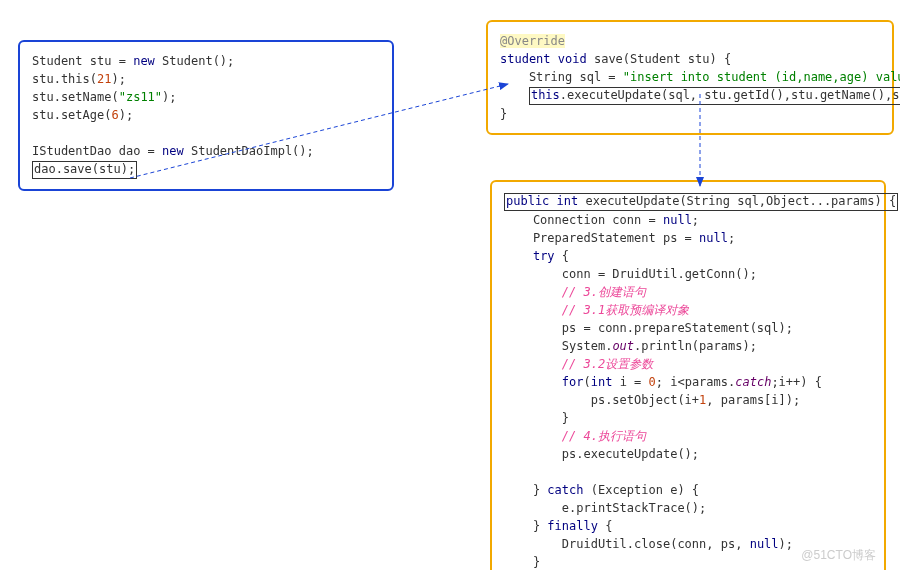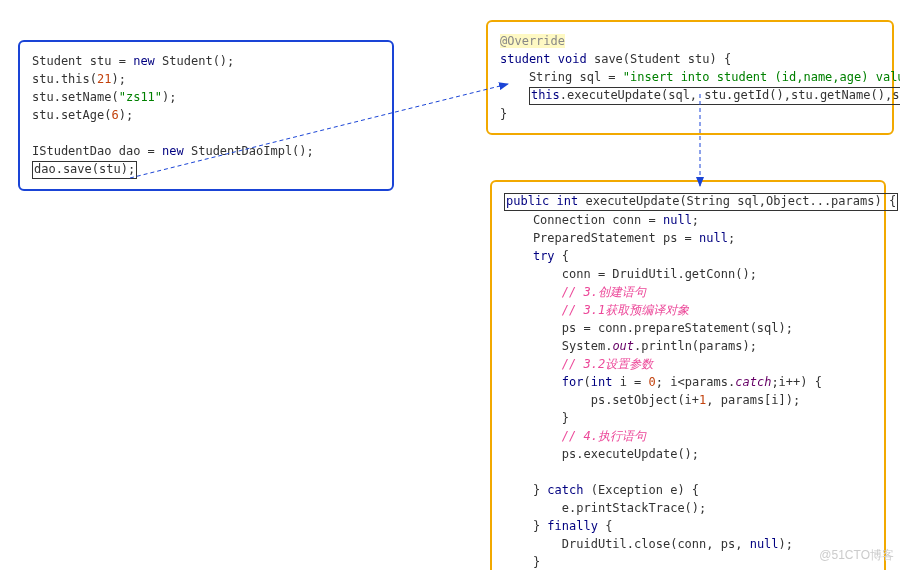--- a/index.html
+++ b/index.html
@@ -10,21 +10,21 @@
   .kw{color:#000080;font-weight:normal}
   .str{color:#008000}
   .num{color:#c2410c}
   .cmt{color:#ec4899;font-style:italic}
   .ann{color:#888}
   .ann-bg{background:#fef9c3}
   .sel{border:1px solid #333;padding:0 1px;display:inline-block;line-height:1.3}
   .fld{color:#660066;font-style:italic}
   .stat{}
   svg.arrows{position:absolute;inset:0;width:900px;height:570px;pointer-events:none}
-  .wm{position:absolute;right:6px;bottom:6px;color:#ccc;font-size:12px;font-family:Arial,sans-serif}
+  .wm{position:absolute;right:24px;bottom:6px;color:#ccc;font-size:12px;font-family:Arial,sans-serif}
 </style>
 </head>
 <body>
 
 <div class="box box-blue" style="left:18px;top:40px;width:348px">
 <pre><span>Student stu = </span><span class="kw">new</span><span> Student();</span>
 <span>stu.this(</span><span class="num">21</span><span>);</span>
 <span>stu.setName(</span><span class="str">"zs11"</span><span>);</span>
 <span>stu.setAge(</span><span class="num">6</span><span>);</span>
 

